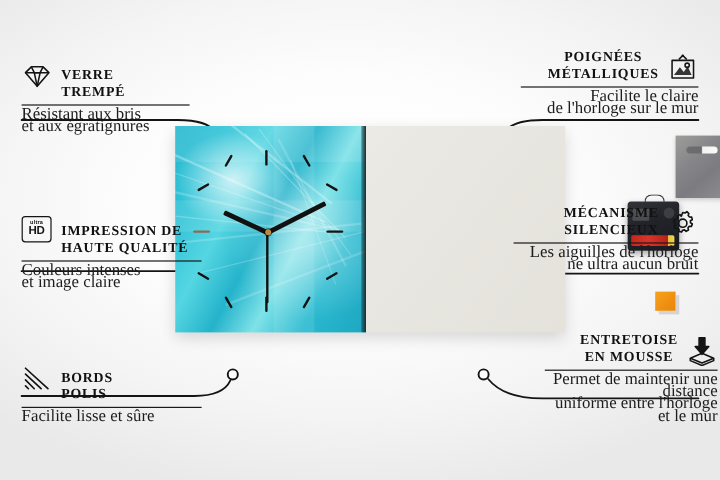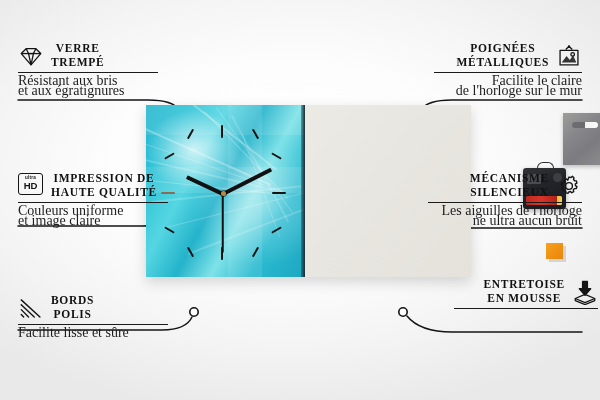--- a/index.html
+++ b/index.html
@@ -33,21 +33,21 @@
   }
   .rule{height:1px;background:#1a1a1a;margin:3px 0 3px 0;}
   .feat-desc{
     font-family:"Liberation Serif",serif;
     font-size:14px;
     line-height:10.2px;
     color:#1d1d1d;
     white-space:pre-line;
   }
   .left .feat-head{justify-content:flex-start;}
-  .left .feat-title{text-align:center;}
+  .left .feat-title{text-align:left;margin-top:15px;}
   .left .feat-desc{text-align:left;}
   .right .feat-head{justify-content:flex-end;}
   .right .feat-title{text-align:center;}
   .right .feat-desc{text-align:right;}
 
   .ico{width:26px;height:26px;flex:0 0 26px;display:block;}
   .ico svg{display:block;width:26px;height:26px;}
 
   
   .hdbox{
@@ -216,21 +216,21 @@
       <span class="ico">
         <span class="hdbox">
           <span class="hd-ultra">ultra</span>
           <span class="hd-big">HD</span>
         </span>
       </span>
       <span class="feat-title">IMPRESSION DE
 HAUTE QUALITÉ</span>
     </div>
     <div class="rule"></div>
-    <div class="feat-desc">Couleurs uniforme
+    <div class="feat-desc">Couleurs intenses
 et image claire</div>
   </div>
 
   <div class="feature left" style="left:18px;top:294px;width:150px;">
     <div class="feat-head">
       <span class="ico">
         <svg viewBox="0 0 32 32">
             <g stroke="#141414" stroke-width="1.7" stroke-linecap="round">
           <line x1="4" y1="6" x2="27" y2="27"></line>
               <line x1="4" y1="12" x2="20" y2="27"></line>
@@ -293,15 +293,17 @@
         <svg viewBox="0 0 32 32">
             <g fill="none" stroke="#141414" stroke-width="1.6" stroke-linejoin="round">
           <path d="M13,3 L19,3 L19,12 L23,12 L16,20 L9,12 L13,12 Z" fill="#141414"></path>
           <path d="M16,19 L28,24 L16,29 L4,24 Z"></path>
           <path d="M4,24 L4,26.5 L16,31.5 L28,26.5 L28,24"></path>
         </g>
           </svg>
       </span>
     </div>
     <div class="rule"></div>
+    <div class="feat-desc">Permet de maintenir une distance
+uniforme entre l'horloge et le mur</div>
   </div>
 
 </div>
 
 </body></html>

